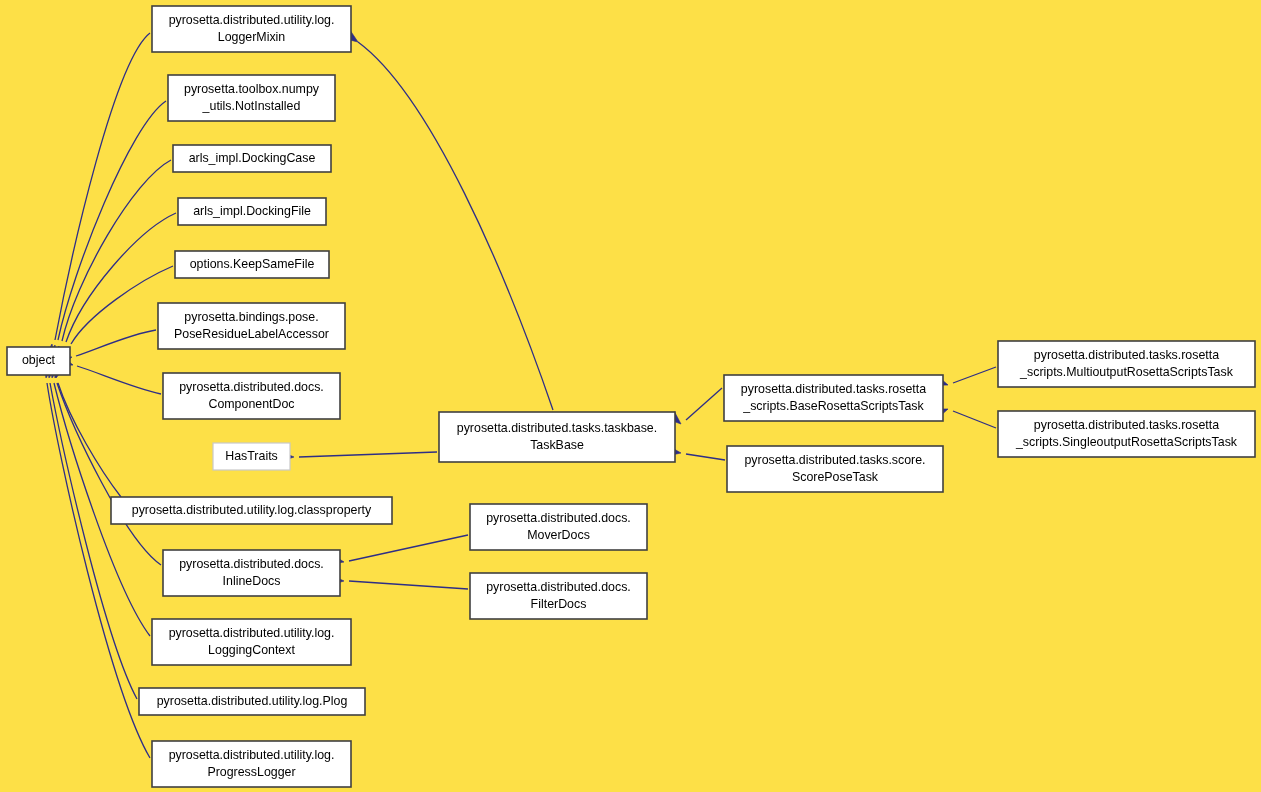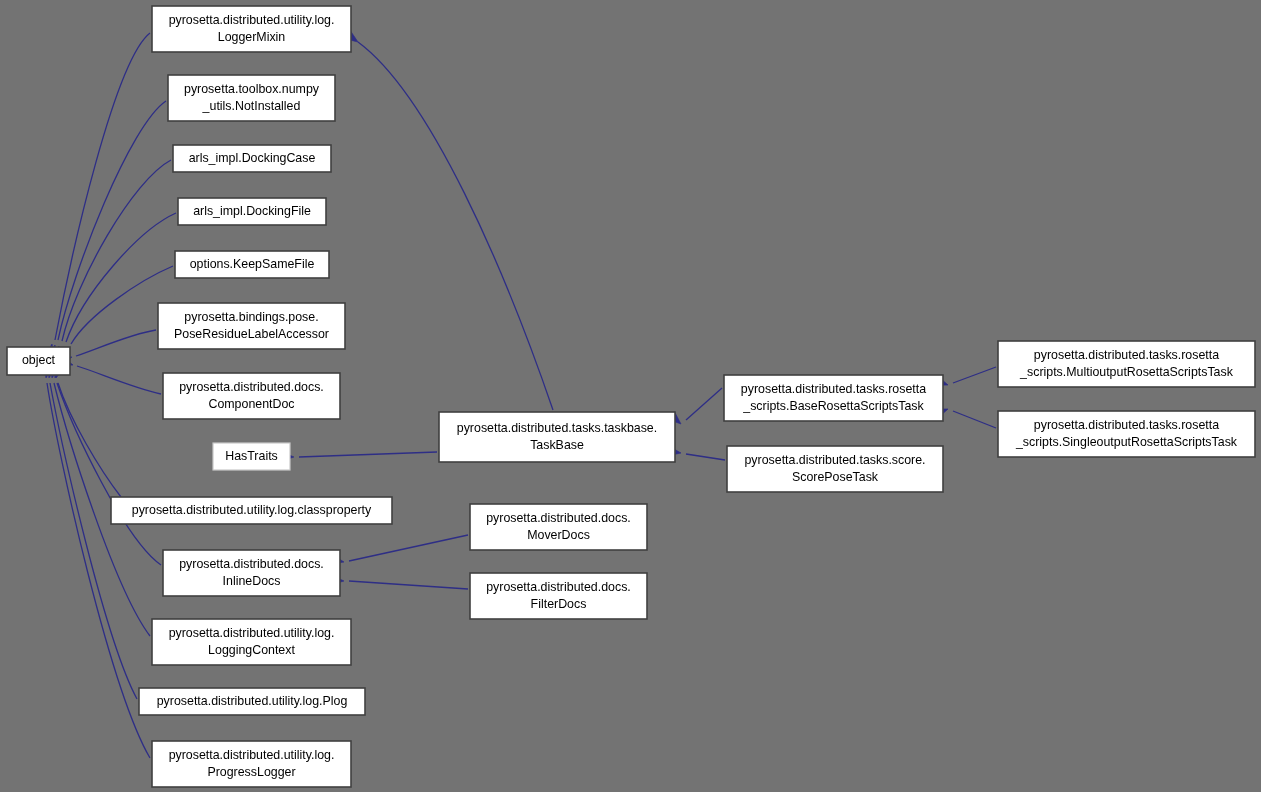--- a/index.html
+++ b/index.html
@@ -7,21 +7,21 @@
     padding: 0;
     background: #ffffff;
   }
   body {
     font-family: "Liberation Sans", sans-serif;
   }
   #diagram-root {
     position: relative;
     width: 1261px;
     height: 792px;
-    background: #737373;
+    background: #fde047;
     overflow: hidden;
   }
   svg.graph {
     position: absolute;
     left: 0;
     top: 0;
     width: 1261px;
     height: 792px;
   }
   .edge-path {

